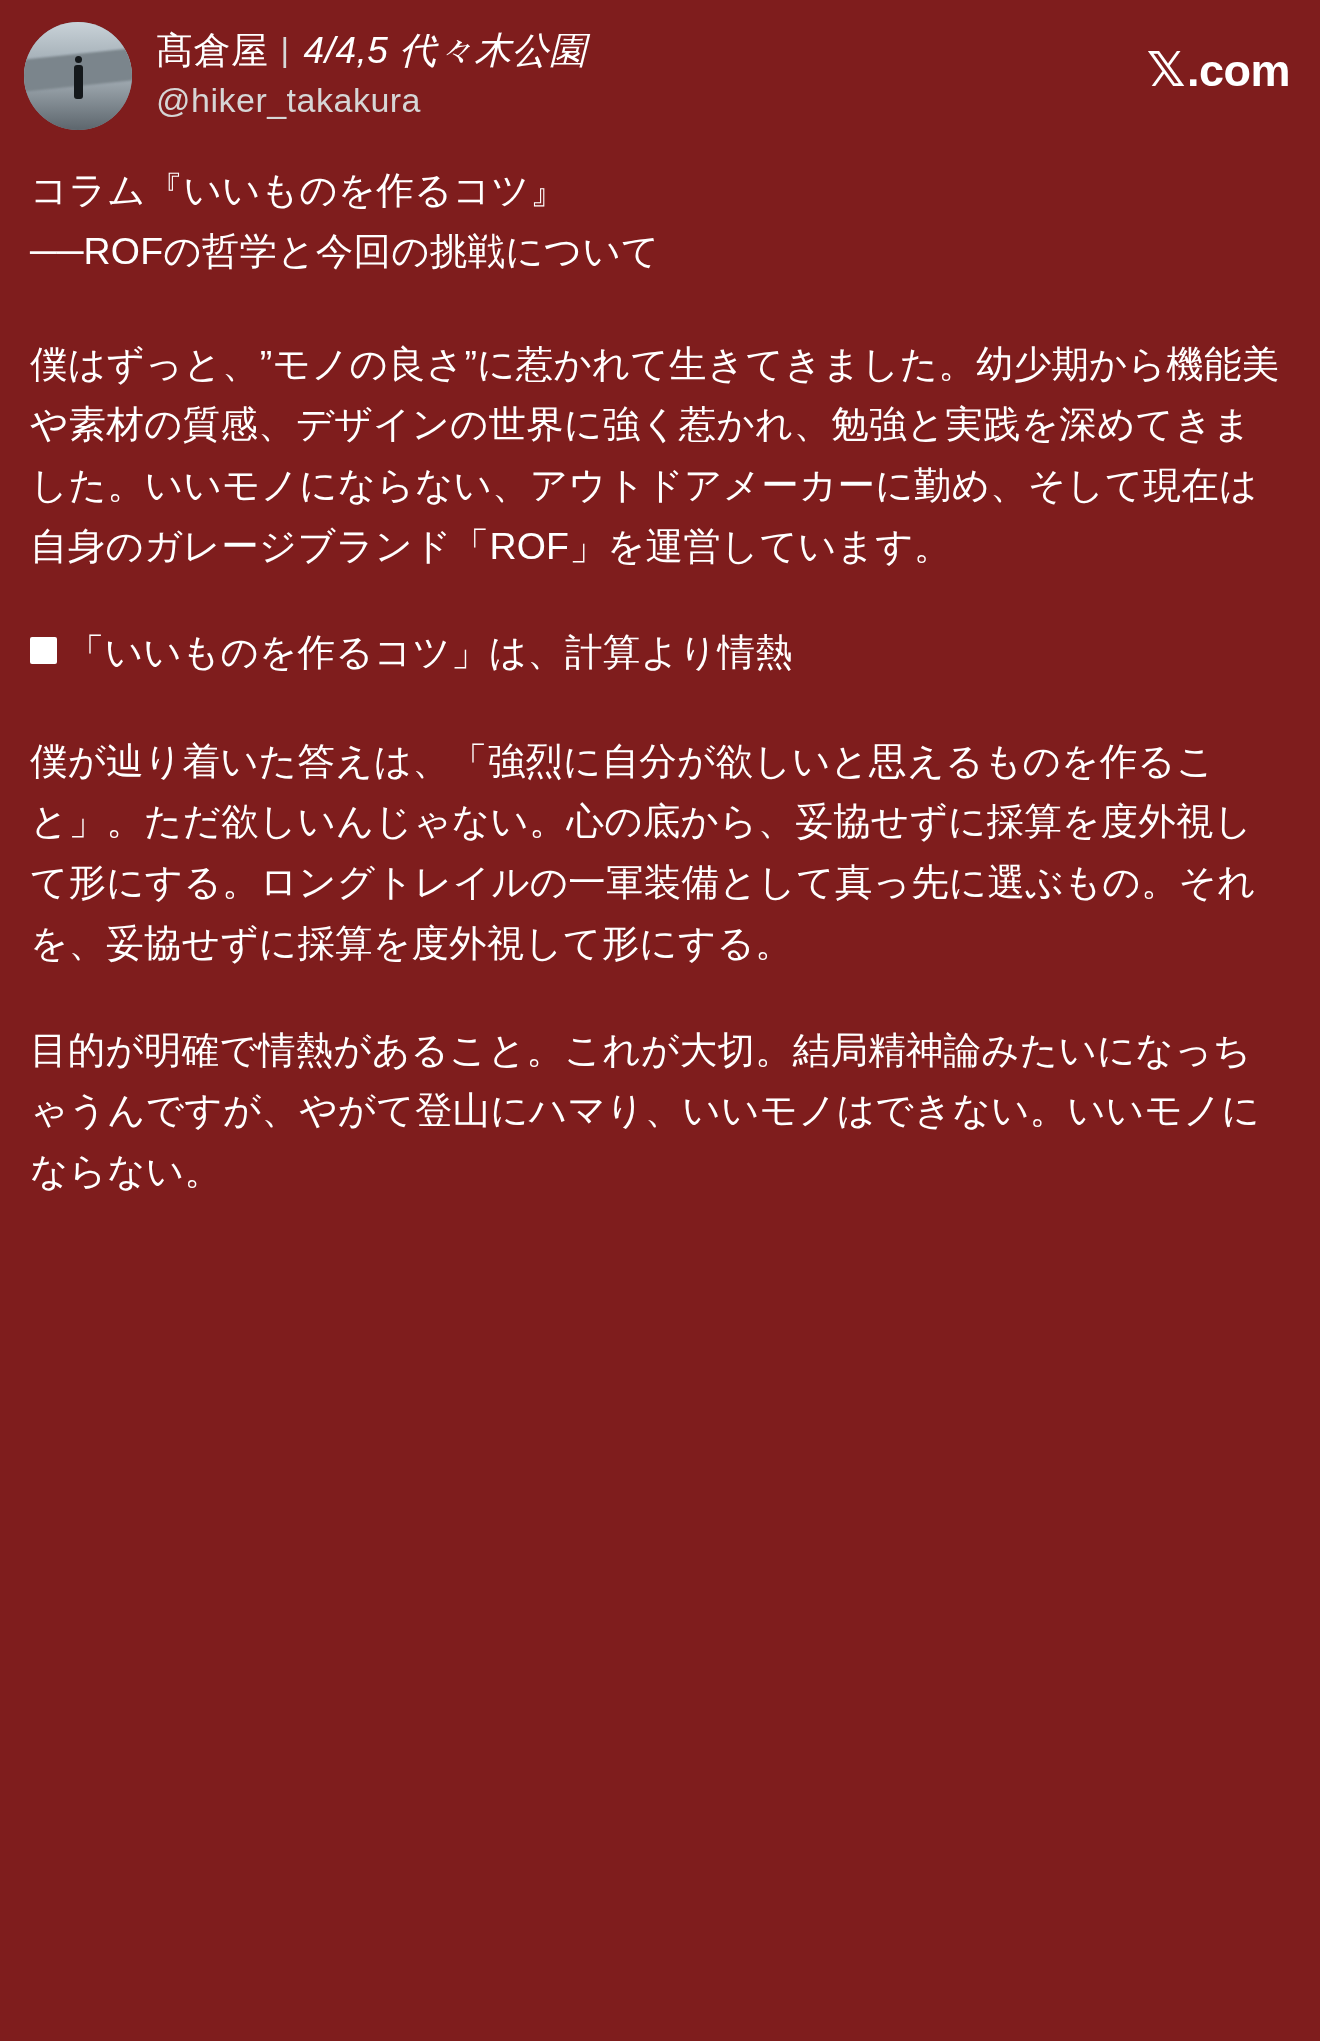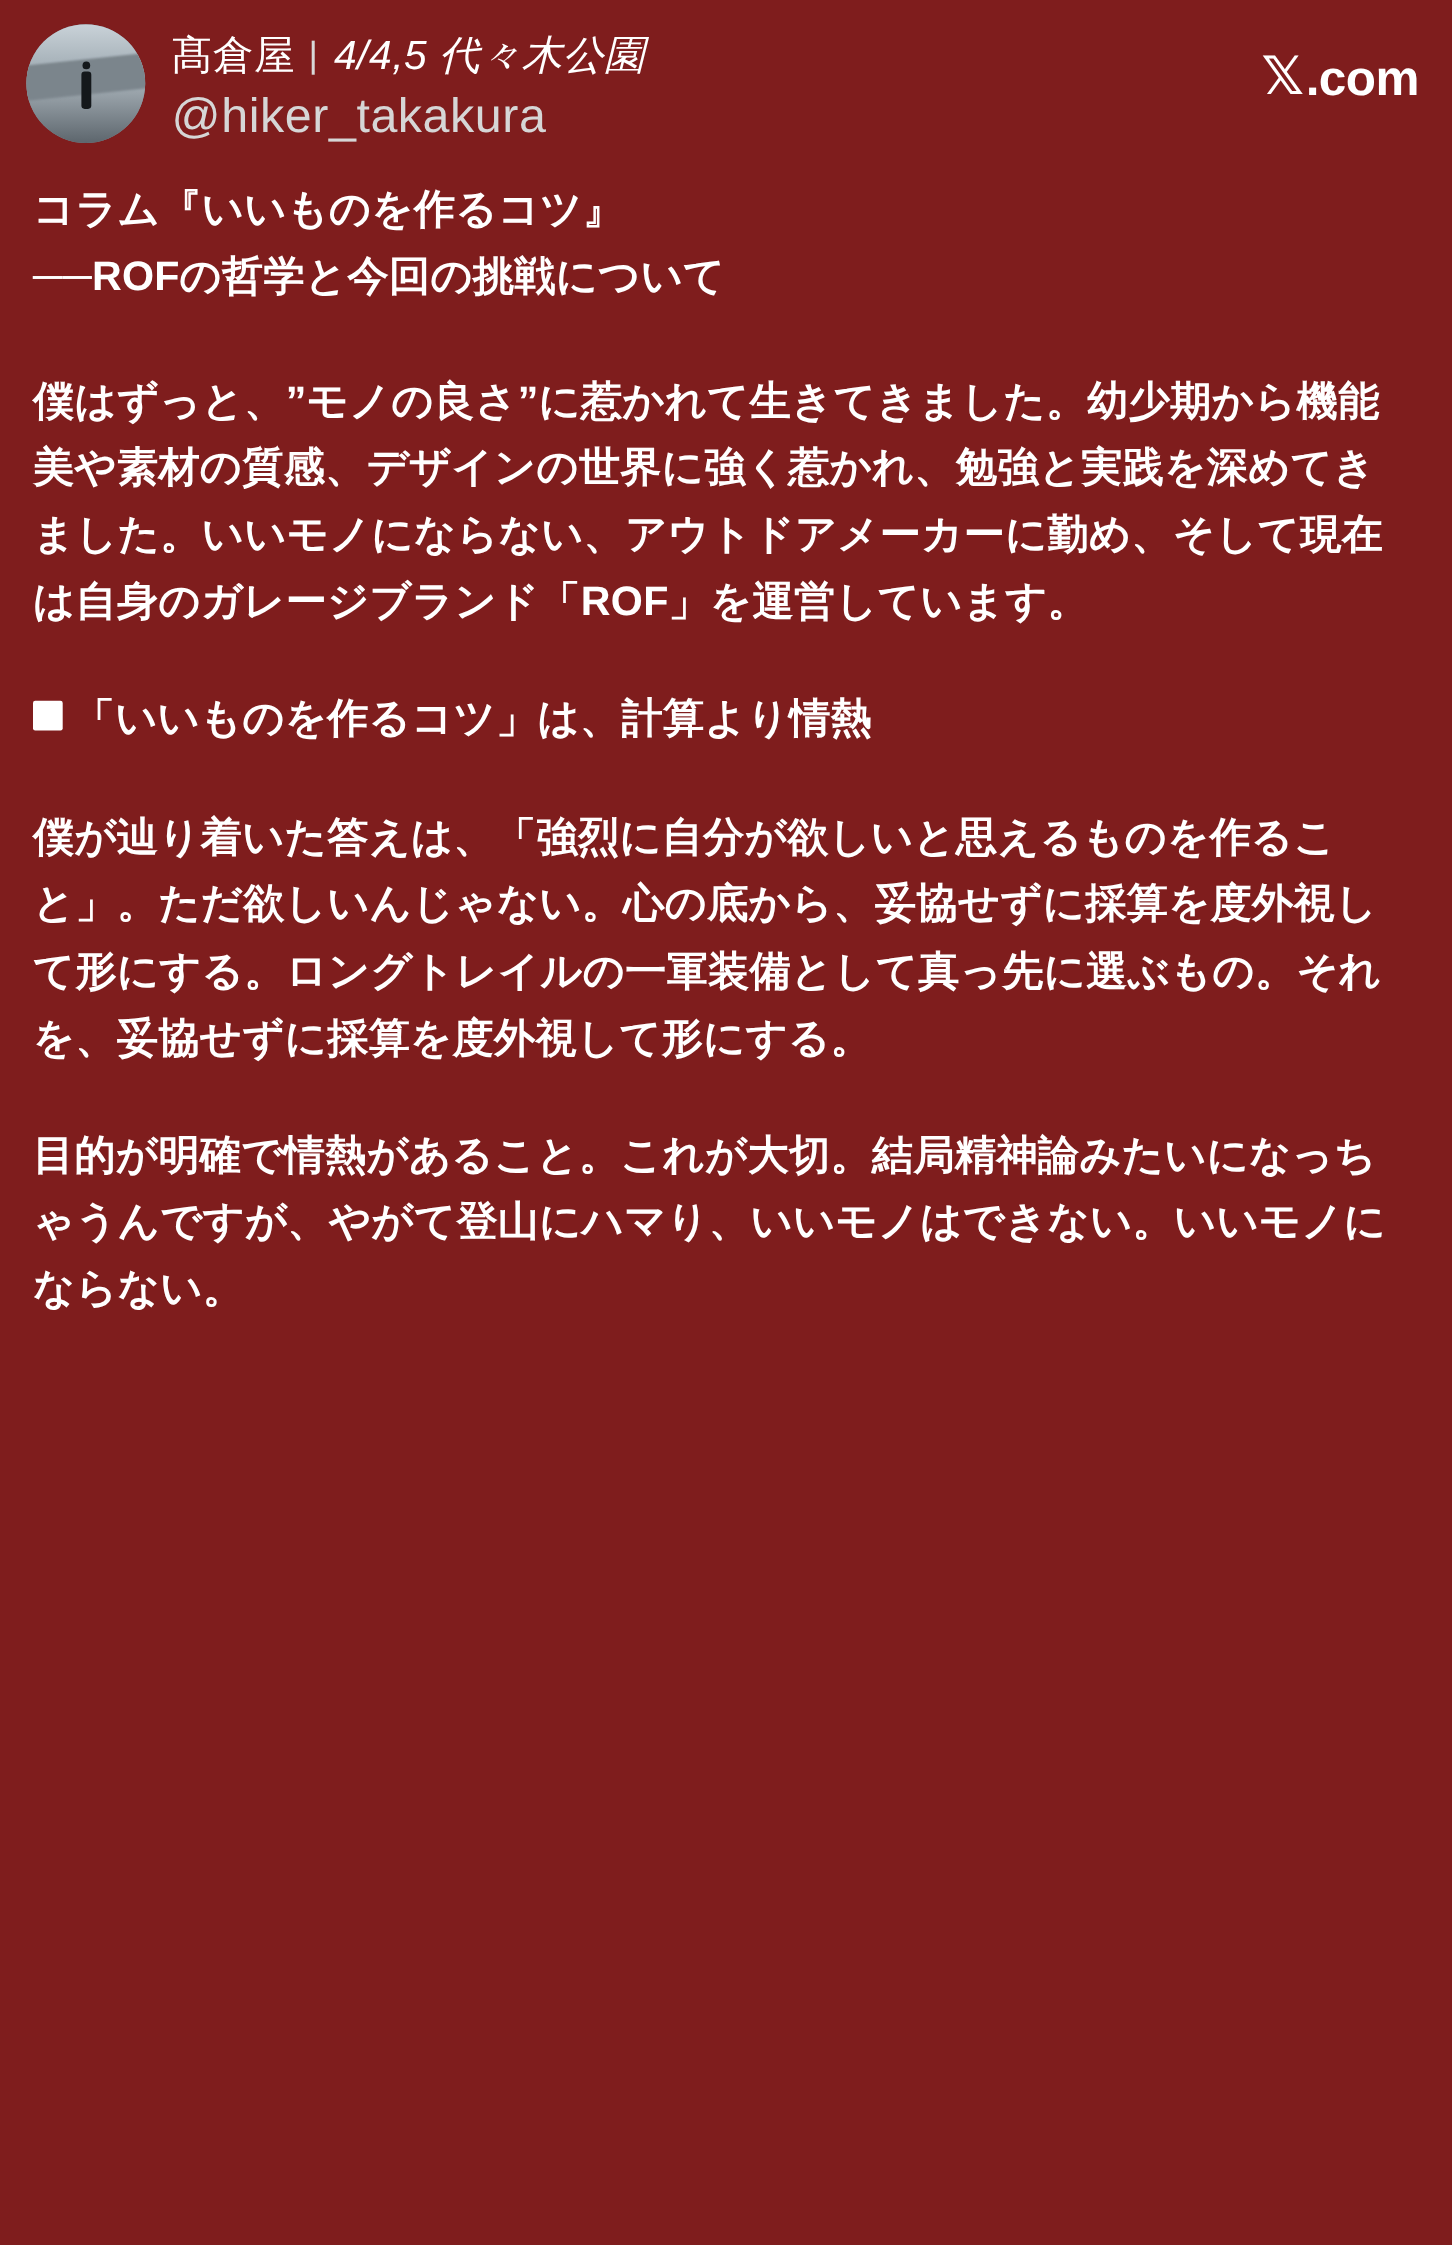--- a/index.html
+++ b/index.html
@@ -95,21 +95,21 @@
   .name-sep {
     color: #d8d8d8;
     margin: 0 14px 0 12px;
     font-size: 33px;
     position: relative;
     top: -2px;
   }
   .display-extra { color: #ffffff; font-style: italic; }
   .handle {
     margin-top: 8px;
-    font-size: 44px;
+    font-size: 34px;
     color: #d6d6d6;
     letter-spacing: 0.5px;
   }
 
   .brand {
     flex: 0 0 auto;
     display: flex;
     align-items: center;
     padding-top: 24px;
     font-size: 46px;
@@ -134,21 +134,21 @@
     padding: 28px 40px 40px 30px;
   }
   .para {
     font-size: 37.5px;
     line-height: 1.62;
     letter-spacing: 0.2px;
     color: #ffffff;
     margin: 0 0 46px 0;
     white-space: pre-wrap;
     word-break: break-all;
-    font-weight: 700;
+    font-weight: 400;
   }
   .para.title {
     margin-bottom: 52px;
   }
   .para.heading {
     display: flex;
     align-items: flex-start;
     margin-bottom: 50px;
   }
   .sq-bullet {

